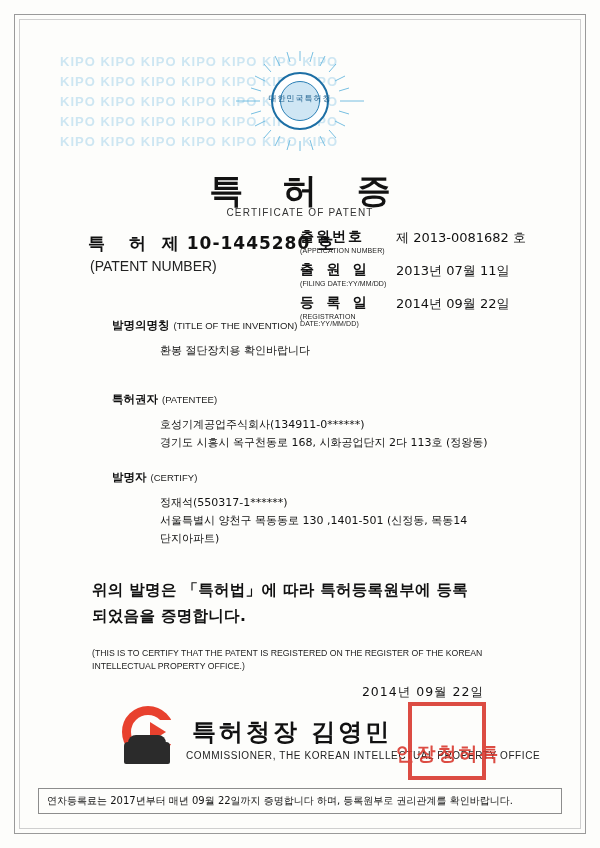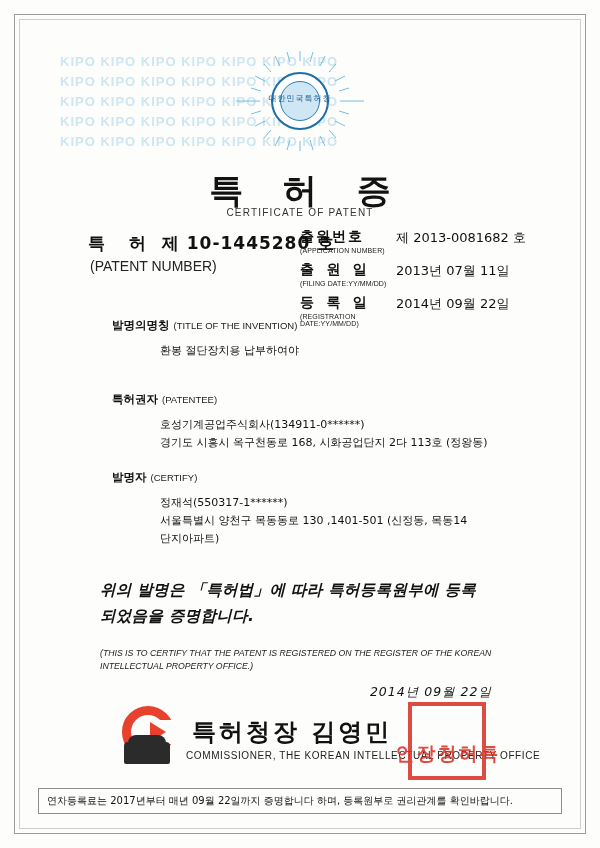--- a/index.html
+++ b/index.html
@@ -211,24 +211,23 @@
     color: #111;
     margin-top: 9px;
     margin-left: 48px;
     line-height: 1.65;
   }
   .sec-body div { white-space: pre-wrap; }
 
   
   .certify {
     position: absolute;
-    left: 100px;
+    left: 92px;
     top: 578px;
     width: 440px;
-    font-style: italic;
   }
   .certify .kr {
     font-family: "DejaVu Sans", sans-serif;
     font-size: 15.5px;
     font-weight: bold;
     line-height: 1.65;
     color: #111;
     letter-spacing: 0.3px;
   }
   .certify .en {
@@ -458,21 +457,21 @@
       <div class="meta-value">2014년  09월  22일</div>
     </div>
   </div>
 
   <div class="section" style="top:318px;">
     <div class="sec-head">
       <span>발명의명칭</span>
       <span class="en">(TITLE OF THE INVENTION)</span>
     </div>
     <div class="sec-body">
-      <div>환봉 절단장치용 납부하여야</div>
+      <div>환봉 절단장치용 확인바랍니다</div>
     </div>
   </div>
 
   <div class="section" style="top:392px;">
     <div class="sec-head">
       <span>특허권자</span>
       <span class="en">(PATENTEE)</span>
     </div>
     <div class="sec-body">
       <div>호성기계공업주식회사(134911-0******)</div>

